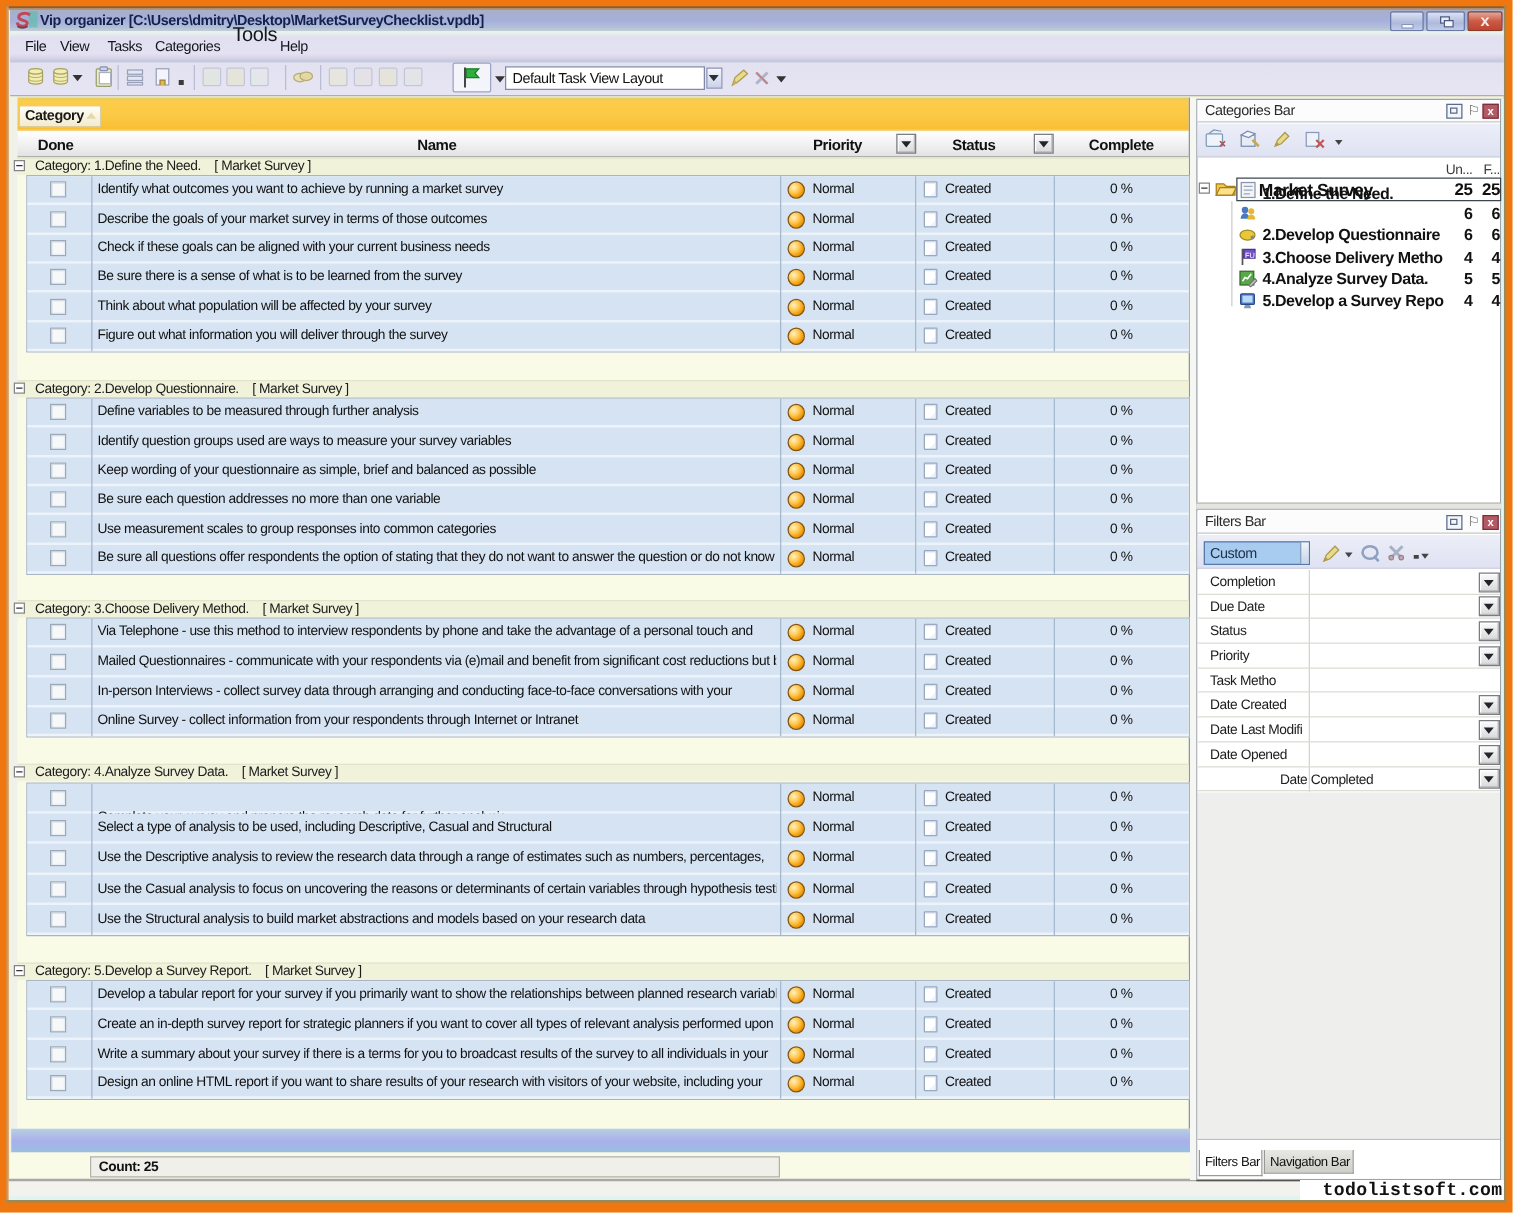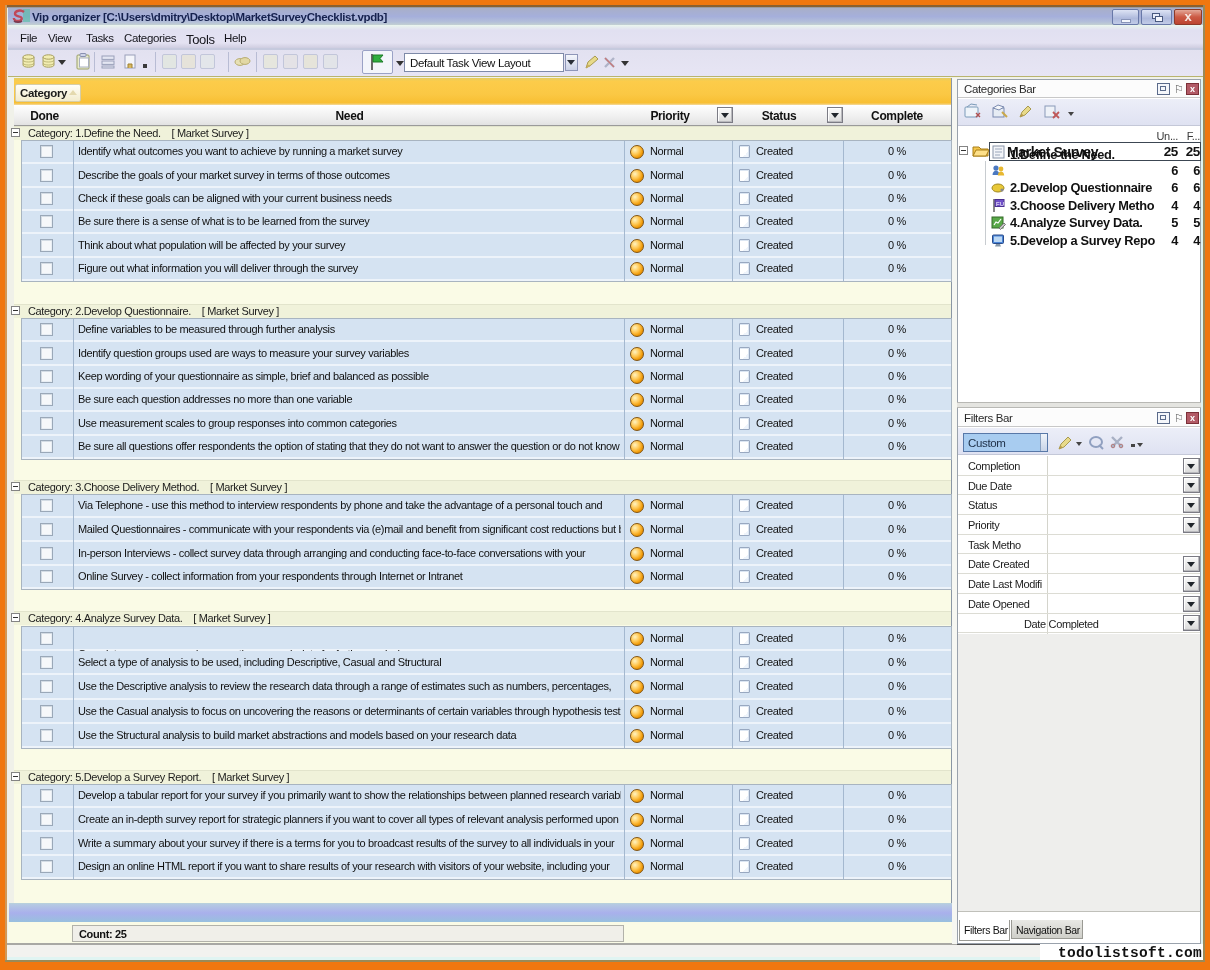--- a/index.html
+++ b/index.html
@@ -37,21 +37,21 @@
 <div class="a" style="left:1141px;top:9px;width:31px;height:16px;background:linear-gradient(#dde3f4,#aeb9dc 60%,#c2cce8);border:1px solid #6878a8;border-radius:2px">
     <div class="a" style="left:10px;top:3px;width:8px;height:6px;border:1px solid #49597f;background:#e8ecf8"></div>
     <div class="a" style="left:13px;top:6px;width:8px;height:6px;border:1px solid #49597f;background:#f4f6fc"></div>
   </div>
 <div class="a" style="left:1174px;top:9px;width:28px;height:16px;background:linear-gradient(#e3a898,#cc5a44 50%,#bc4530);border:1px solid #8c3a28;border-radius:2px;color:#f6e8e2;font-weight:bold;font-size:13px;text-align:center;line-height:14px">x</div>
 <div class="a" style="left:8px;top:25px;width:1195px;height:23px;background:linear-gradient(#eaf6ee,#e1e0f1 22%,#e4e2f2 78%,#cfcde0)"></div>
 <div class="a tx" style="left:20px;top:32px;font-size:11.5px;color:#15151c">File</div>
 <div class="a tx" style="left:48px;top:32px;font-size:11.5px;color:#15151c">View</div>
 <div class="a tx" style="left:86px;top:32px;font-size:11.5px;color:#15151c">Tasks</div>
 <div class="a tx" style="left:124px;top:32px;font-size:11.5px;color:#15151c">Categories</div>
-<div class="a tx" style="left:186px;top:32px;font-size:13px;color:#15151c">Tools</div>
+<div class="a tx" style="left:186px;top:20px;font-size:16px;color:#15151c">Tools</div>
 <div class="a tx" style="left:224px;top:32px;font-size:11.5px;color:#15151c">Help</div>
 <div class="a" style="left:8px;top:48px;width:1195px;height:29px;background:linear-gradient(#e2e1f0,#e7e5f4);border-bottom:1px solid #b9b46e"></div>
 <div class="a" style="left:8px;top:48px;width:1195px;height:2px;background:#c6cade"></div>
 <svg class="a" style="left:20px;top:53px" width="17" height="17" viewBox="0 0 17 17">
     <path d="M3 4v8c0 1.4 2.5 2.2 5.5 2.2s5.5-.8 5.5-2.2V4" fill="#f2edb2" stroke="#a8a060"></path>
     <ellipse cx="8.5" cy="4" rx="5.5" ry="2.2" fill="#f2edb2" stroke="#a8a060"></ellipse>
     <path d="M3 7.5c1 1 3 1.5 5.5 1.5s4.5-.5 5.5-1.5M3 10.5c1 1 3 1.5 5.5 1.5s4.5-.5 5.5-1.5" fill="none" stroke="#a8a060" stroke-width=".7"></path>
   </svg>
 <svg class="a" style="left:40px;top:53px" width="17" height="17" viewBox="0 0 17 17">
     <path d="M3 4v8c0 1.4 2.5 2.2 5.5 2.2s5.5-.8 5.5-2.2V4" fill="#f2edb2" stroke="#a8a060"></path>
@@ -107,21 +107,21 @@
     <path d="M3 3l9 9M12 3l-9 9" stroke="#b0b4c8" stroke-width="2.4"></path>
     <path d="M3 3l9 9" stroke="#c87878" stroke-width="1.2"></path>
   </svg>
 <div class="a tri" style="left:621px;top:61px;border-top-color:#333"></div>
 <div class="a" style="left:14px;top:78px;width:937px;height:27px;background:linear-gradient(#e3cd64,#fccc4a 12%,#fbc844 60%,#f8bf33 92%,#f3daa0)"></div>
 <div class="a" style="left:15px;top:84px;width:66px;height:18px;background:linear-gradient(#fffef8,#f2ebcd);border:1px solid #d6cda6;border-radius:2px"></div>
 <div class="a tx bold" style="left:20px;top:87px;font-size:11.5px;color:#1a1a1a">Category</div>
 <div class="a" style="left:69px;top:90px;width:0;height:0;border-left:4px solid transparent;border-right:4px solid transparent;border-bottom:5px solid #e4d9ae"></div>
 <div class="a" style="left:14px;top:105px;width:937px;height:21px;background:linear-gradient(#ffffff,#ececec 70%,#e2e2e2);border-bottom:1px solid #9a9a9a"></div>
 <div class="a tx bold" style="left:14px;top:109px;width:61px;text-align:center;font-size:12px">Done</div>
-<div class="a tx bold" style="left:75px;top:109px;width:549px;text-align:center;font-size:12px">Need</div>
+<div class="a tx bold" style="left:75px;top:109px;width:549px;text-align:center;font-size:12px">Name</div>
 <div class="a tx bold" style="left:624px;top:109px;width:92px;text-align:center;font-size:12px">Priority</div>
 <div class="a tx bold" style="left:732px;top:109px;width:94px;text-align:center;font-size:12px">Status</div>
 <div class="a tx bold" style="left:843px;top:109px;width:108px;text-align:center;font-size:12px">Complete</div>
 <div class="a ddb" style="left:717px;top:107px"></div>
 <div class="a tri" style="left:721px;top:113px"></div>
 <div class="a ddb" style="left:827px;top:107px"></div>
 <div class="a tri" style="left:831px;top:113px"></div>
 <div class="a" style="left:14px;top:126px;width:937px;height:777px;background:#fafbe6"></div>
 <div class="a" style="left:951px;top:78px;width:1px;height:825px;background:#8a96a4"></div>
 <div class="a" style="left:14px;top:126px;width:937px;height:14px;background:#f0f2da;border-top:1px solid #e2e4cc"></div>

